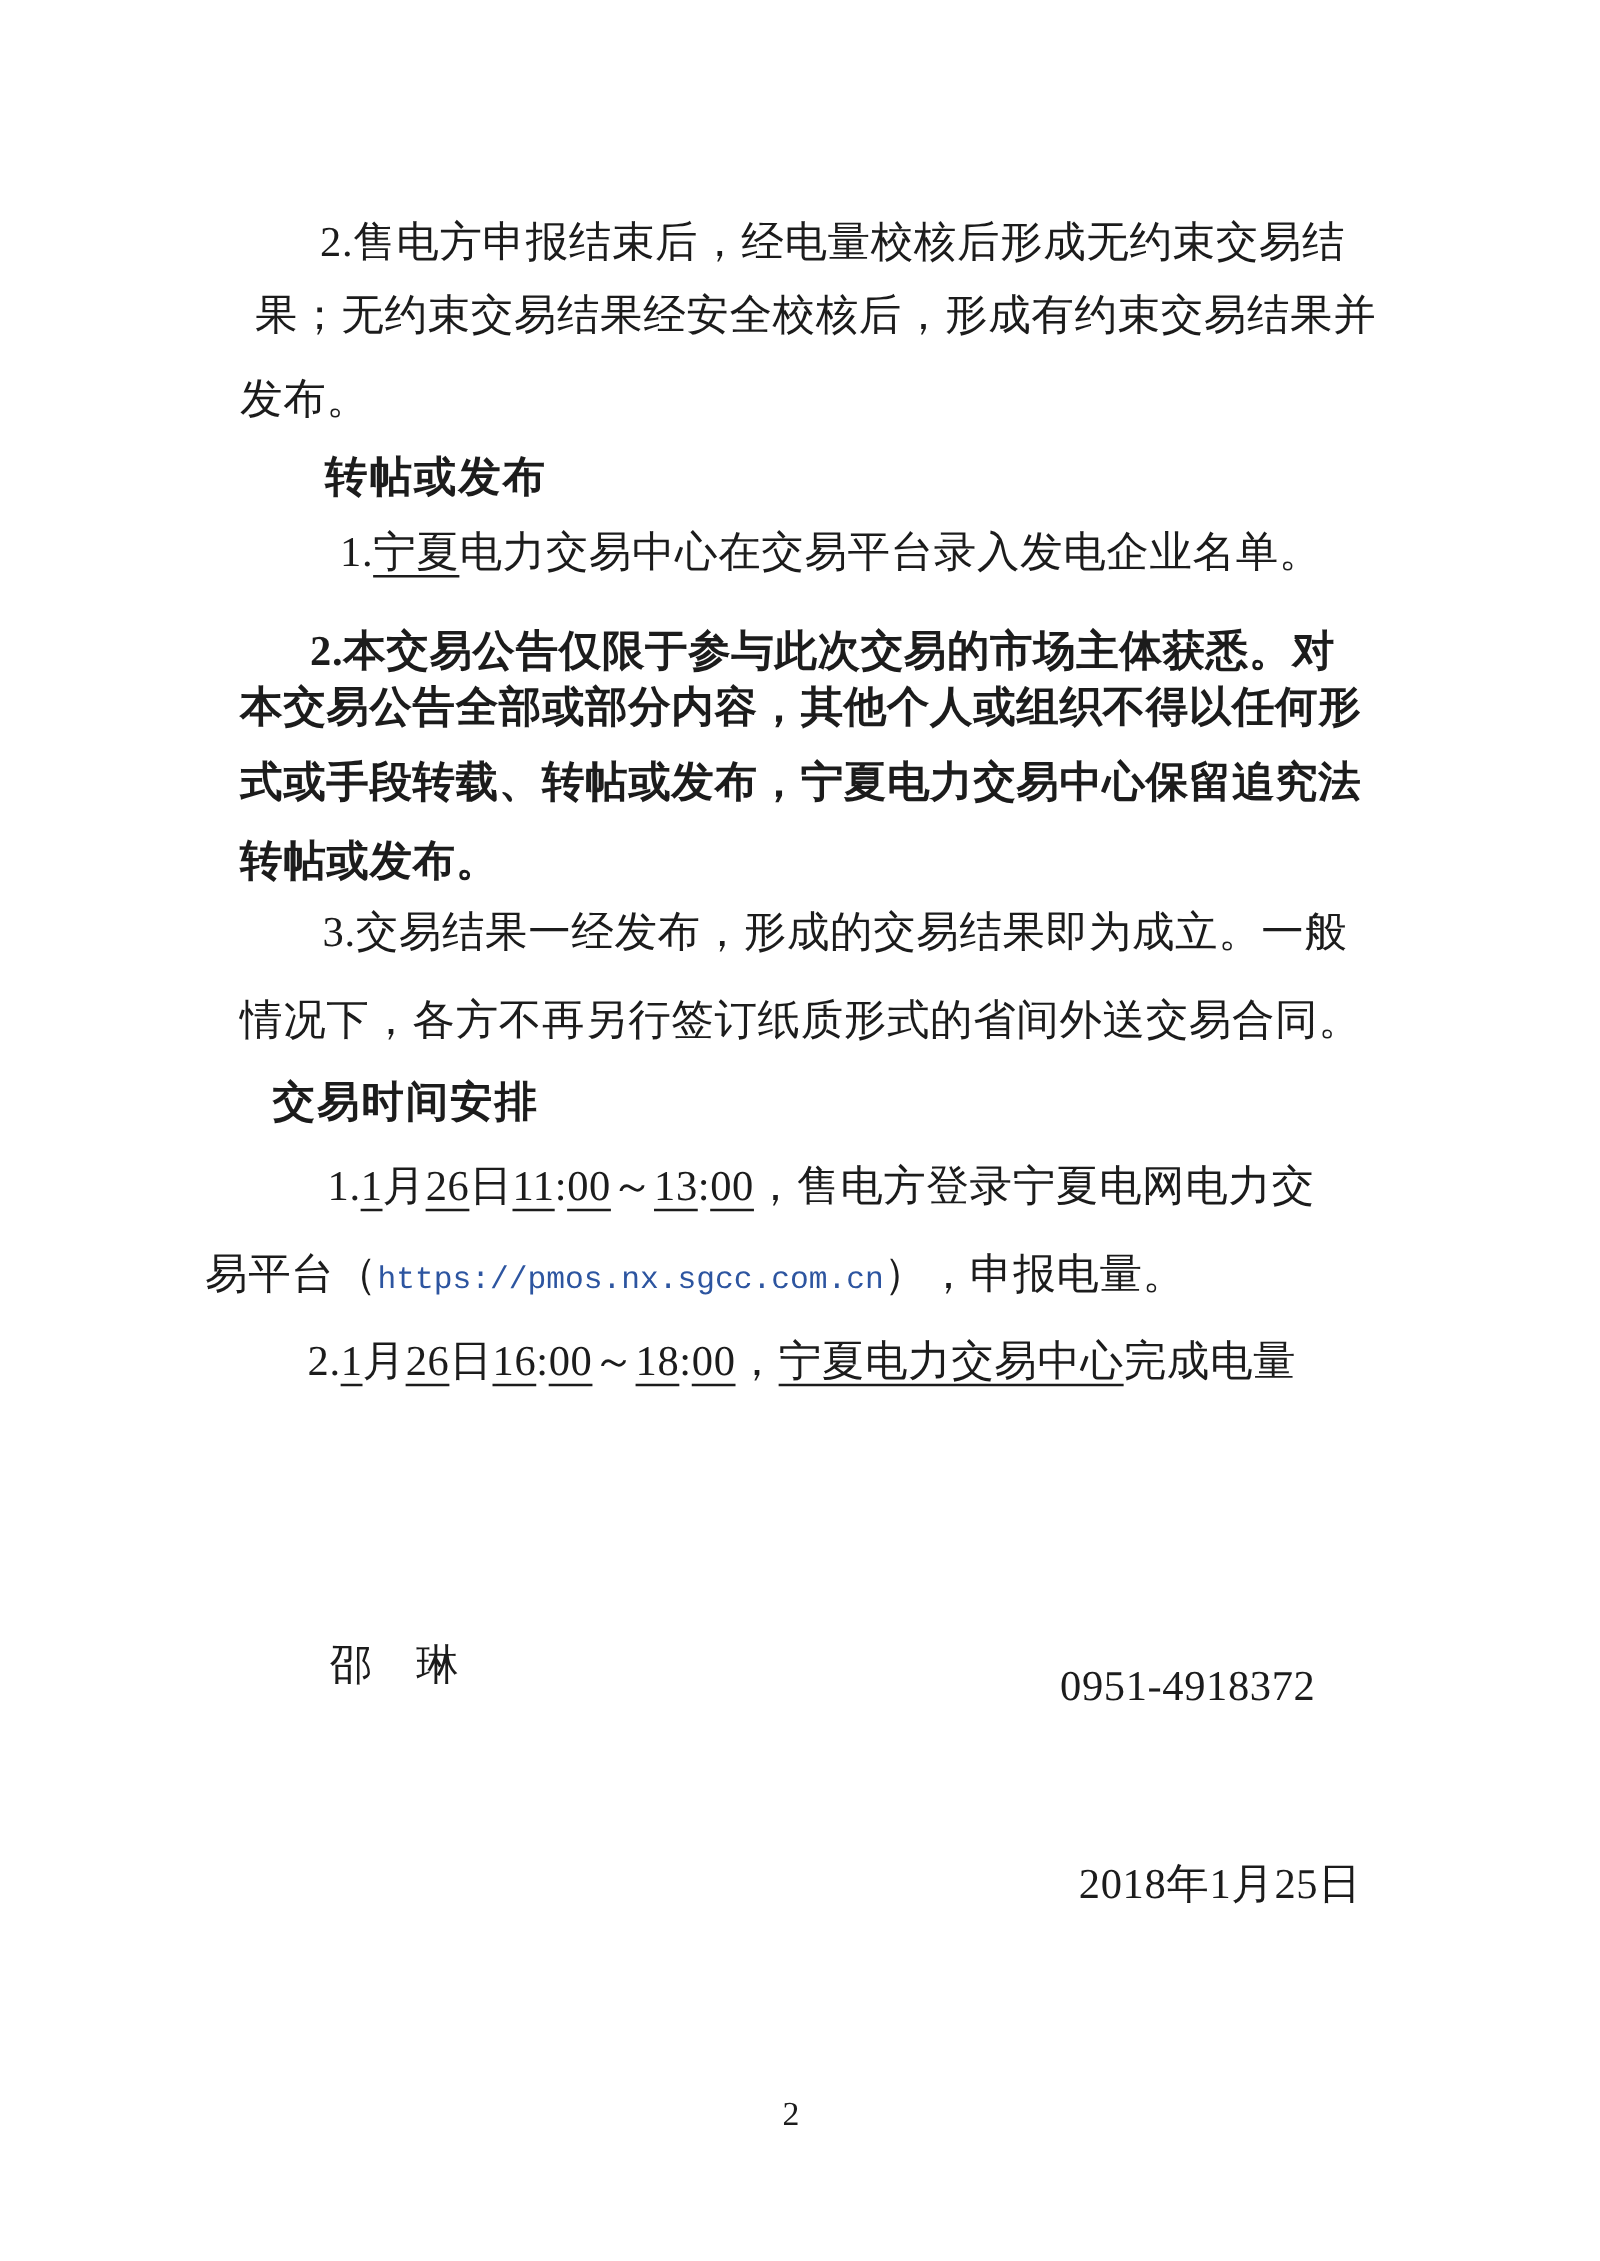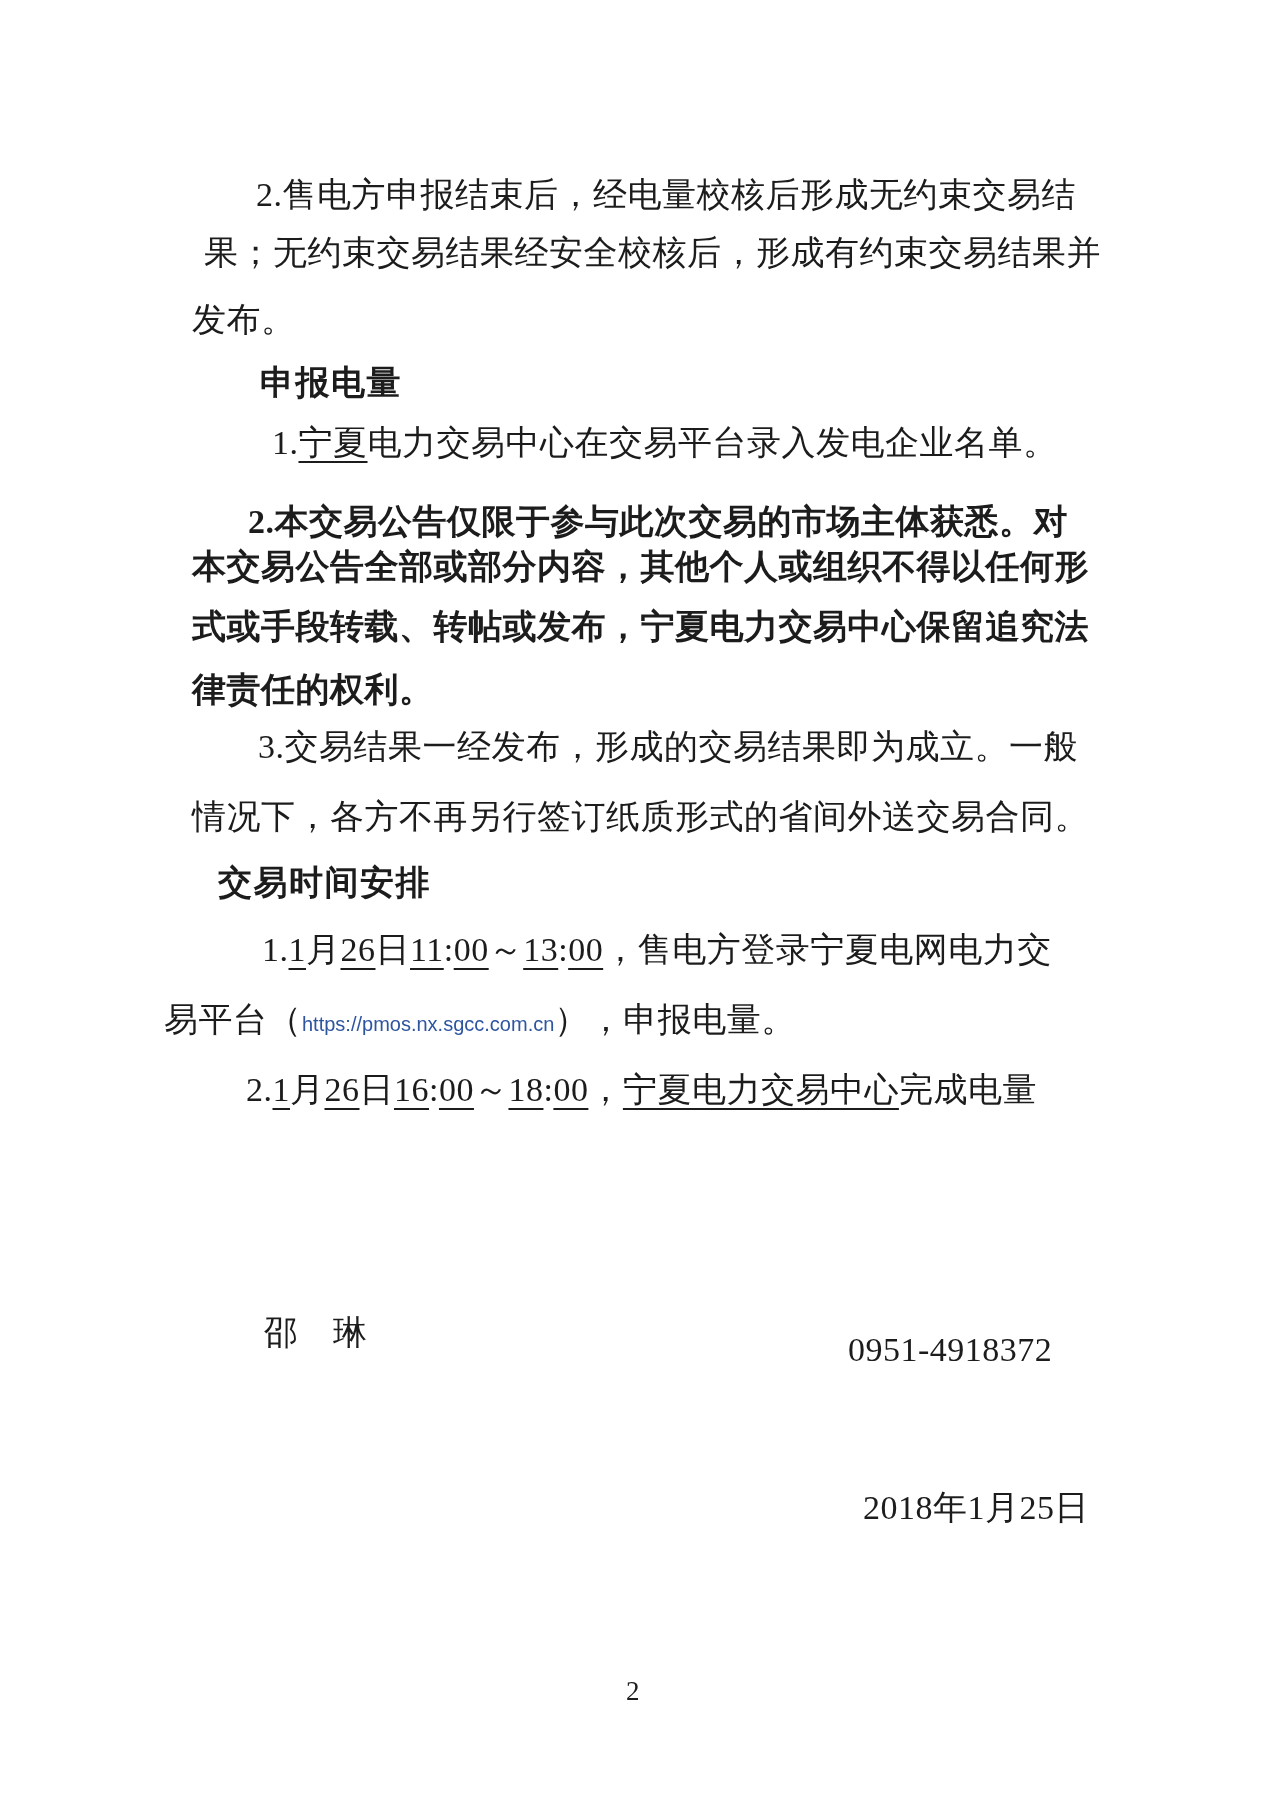--- a/index.html
+++ b/index.html
@@ -27,47 +27,47 @@
     font-family:"Liberation Sans","DejaVu Sans",sans-serif;
     letter-spacing:1.5px;
   }
   .u{
     text-decoration:underline;
     text-underline-offset:7px;
     text-decoration-thickness:2px;
   }
   .link{
     color:var(--link-color,#2d55a0);
-    font-family:Liberation Sans, sans-serif;
-    font-size:20px;
+    font-family:Liberation Mono, monospace;
+    font-size:25px;
     letter-spacing:0;
   }
   .page-num{
     position:absolute;
     top:1676px;
     left:626px;
     font-size:27px;
     font-family:"Liberation Serif","DejaVu Serif",serif;
     color:#1c1c1c;
   }
 </style>
 </head>
 <body>
 
 <div class="page" style="--link-color: #2d55a0;">
   <div class="page-num">2</div>
 <div class="line" style="top: 175px; left: 256px;"><span>2.售电方申报结束后，经电量校核后形成无约束交易结</span></div>
     <div class="line" style="top: 233px; left: 192px; margin-left: 12px;"><span>果；无约束交易结果经安全校核后，形成有约束交易结果并</span></div>
     <div class="line" style="top: 300px; left: 192px;"><span>发布。</span></div>
-    <div class="line heading" style="top: 363px; left: 260px;"><span>申报电量</span></div>
+    <div class="line heading" style="top: 363px; left: 260px;"><span>转帖或发布</span></div>
     <div class="line" style="top: 423px; left: 272px;"><span>1.</span><span class="u">宁夏</span><span>电力交易中心在交易平台录入发电企业名单。</span></div>
     <div class="line bold" style="top: 490px; left: 248px; margin-top: 12px;"><span>2.本交易公告仅限于参与此次交易的市场主体获悉。对</span></div>
     <div class="line bold" style="top: 547px; left: 192px;"><span>本交易公告全部或部分内容，其他个人或组织不得以任何形</span></div>
     <div class="line bold" style="top: 607px; left: 192px;"><span>式或手段转载、转帖或发布，宁夏电力交易中心保留追究法</span></div>
-    <div class="line bold" style="top: 670px; left: 192px;"><span>律责任的权利。</span></div>
+    <div class="line bold" style="top: 670px; left: 192px;"><span>转帖或发布。</span></div>
     <div class="line" style="top: 727px; left: 258px;"><span>3.交易结果一经发布，形成的交易结果即为成立。一般</span></div>
     <div class="line" style="top: 797px; left: 192px;"><span>情况下，各方不再另行签订纸质形式的省间外送交易合同。</span></div>
     <div class="line heading" style="top: 863px; left: 218px;"><span>交易时间安排</span></div>
     <div class="line" style="top: 930px; left: 262px;"><span>1.</span><span class="u">1</span><span>月</span><span class="u">26</span><span>日</span><span class="u">11</span><span>:</span><span class="u">00</span><span>～</span><span class="u">13</span><span>:</span><span class="u">00</span><span>，售电方登录宁夏电网电力交</span></div>
     <div class="line" style="top: 1000px; left: 164px;"><span>易平台（</span><span class="link">https://pmos.nx.sgcc.com.cn</span><span>），申报电量。</span></div>
     <div class="line" style="top: 1070px; left: 246px;"><span>2.</span><span class="u">1</span><span>月</span><span class="u">26</span><span>日</span><span class="u">16</span><span>:</span><span class="u">00</span><span>～</span><span class="u">18</span><span>:</span><span class="u">00</span><span>，</span><span class="u">宁夏电力交易中心</span><span>完成电量</span></div>
     <div class="line" style="top: 1313px; left: 264px;"><span>邵　琳</span></div>
     <div class="line" style="top: 1318px; left: 848px; margin-top: 12px;"><span>0951-4918372</span></div>
     <div class="line" style="top: 1488px; left: 863px;"><span>2018年1月25日</span></div>
   </div>

